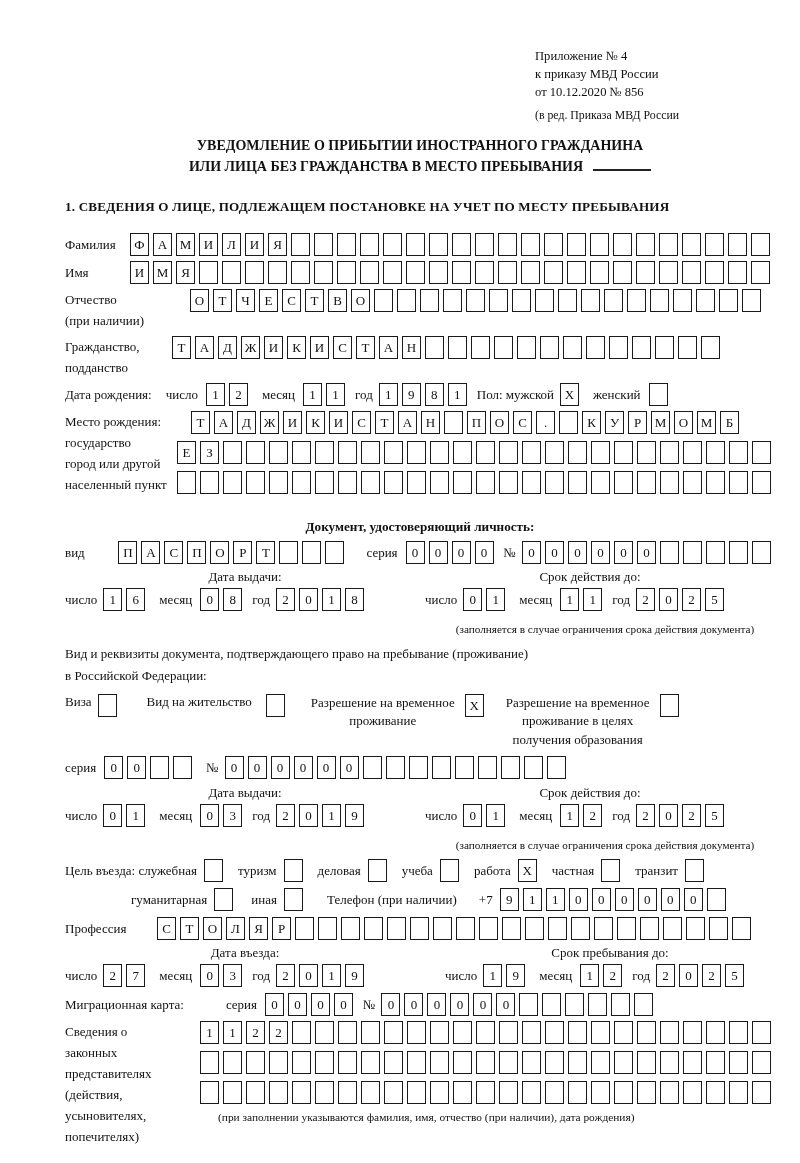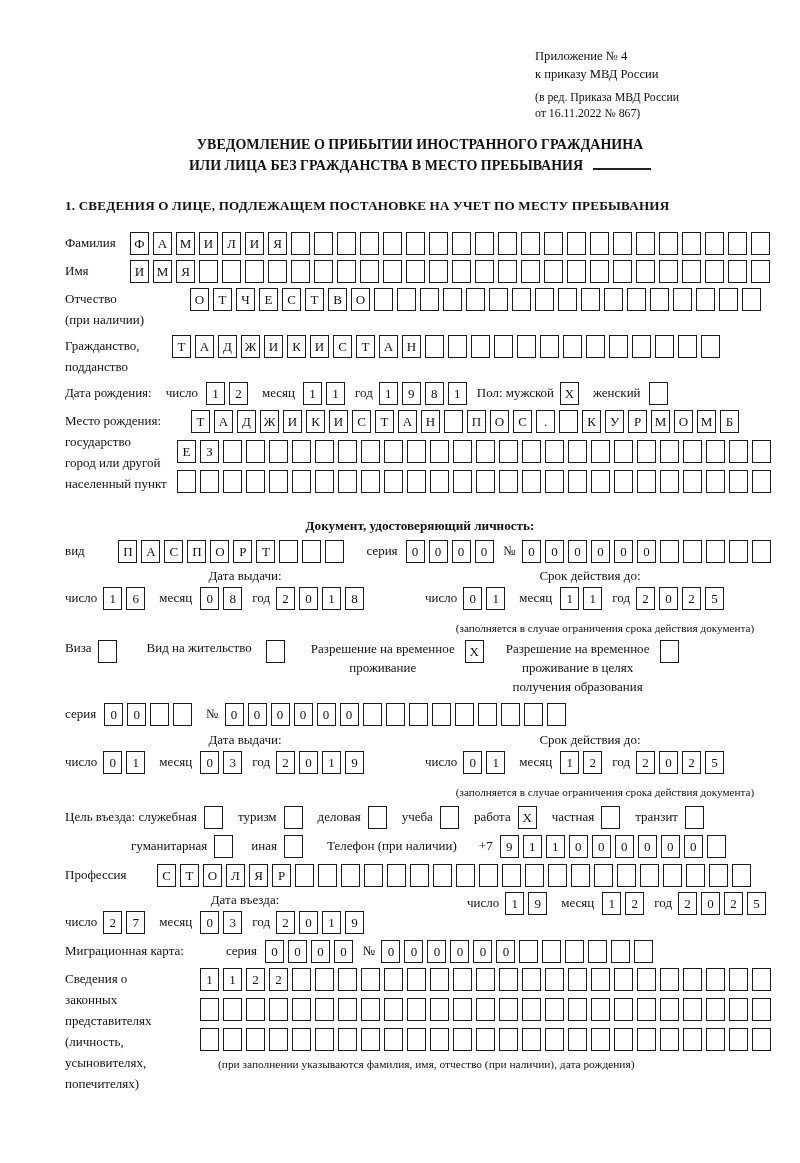--- a/index.html
+++ b/index.html
@@ -58,23 +58,23 @@
   .rep-note { font-size:11.4px; margin-top:4px; padding-left:18px; }
 </style>
 </head>
 <body>
 
 <div class="page">
 
   <div class="hdr-right">
     <div>Приложение № 4</div>
     <div>к приказу МВД России</div>
+    <div>от 10.12.2020 № 856</div>
     <div class="amend">
       <div>(в ред. Приказа МВД России</div>
-      <div>от 16.11.2022 № 867)</div>
     </div>
   </div>
 
 
   <div class="title">
     <div>УВЕДОМЛЕНИЕ О ПРИБЫТИИ ИНОСТРАННОГО ГРАЖДАНИНА</div>
     <div>
       <span>ИЛИ ЛИЦА БЕЗ ГРАЖДАНСТВА В МЕСТО ПРЕБЫВАНИЯ</span><span class="blank-line"></span>
     </div>
   </div>
@@ -418,20 +418,24 @@
             <span class="cell">2</span>
             <span class="cell">0</span>
             <span class="cell">2</span>
             <span class="cell">5</span>
           </span>
       </div>
       <div class="note">(заполняется в случае ограничения срока действия документа)</div>
     </div>
   </div>
 
+  <div style="margin-top:8px; line-height:1.7">
+    <div>Вид и реквизиты документа, подтверждающего право на пребывание (проживание)</div>
+    <div>в Российской Федерации:</div>
+  </div>
 
   <div class="cbgroup" style="margin-top:6px">
     <span class="lbl mr6">Виза</span>
     <span class="cells" style="margin-right:26px">
         <span class="cell"></span>
       </span>
     <span class="lbl" style="margin-right:14px">Вид на жительство</span>
     <span class="cells" style="margin-right:22px">
         <span class="cell"></span>
       </span>
@@ -633,20 +637,21 @@
         <span class="lbl mr6">год</span>
         <span class="cells">
             <span class="cell">2</span>
             <span class="cell">0</span>
             <span class="cell">1</span>
             <span class="cell">9</span>
           </span>
       </div>
     </div>
     <div class="dc-right">
+      <div class="datehead dh-r">Срок пребывания до:</div>
       <div class="fields">
         <span class="lbl mr6">число</span>
         <span class="cells mr10">
             <span class="cell">1</span>
             <span class="cell">9</span>
           </span>
         <span class="lbl mr8">месяц</span>
         <span class="cells mr6">
             <span class="cell">1</span>
             <span class="cell">2</span>
@@ -686,21 +691,21 @@
         <span class="cell"></span>
         <span class="cell"></span>
       </span>
   </div>
 
   <div class="row-top" style="margin-top:4px">
     <span class="lblcol" style="width:140px">
       <div>Сведения о</div>
       <div>законных</div>
       <div>представителях</div>
-      <div>(личность,</div>
+      <div>(действия,</div>
       <div>усыновителях,</div>
       <div>попечителях)</div>
     </span>
     <span class="stack">
       <span class="cells">
           <span class="cell">1</span>
           <span class="cell">1</span>
           <span class="cell">2</span>
           <span class="cell">2</span>
           <span class="cell"></span>

